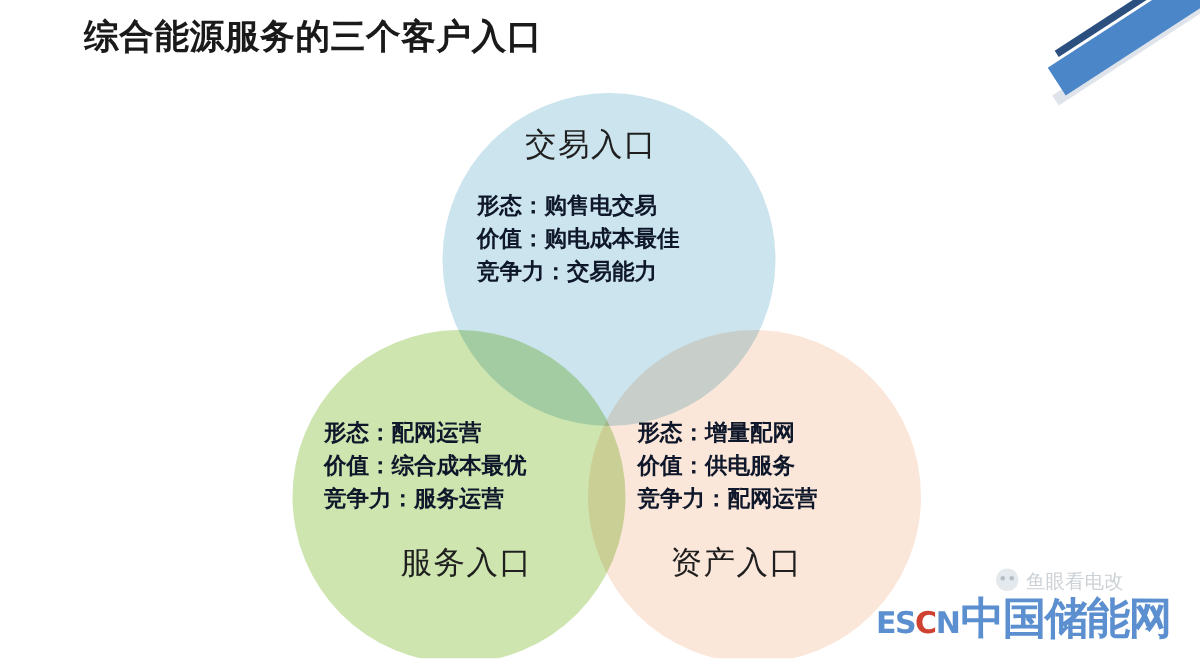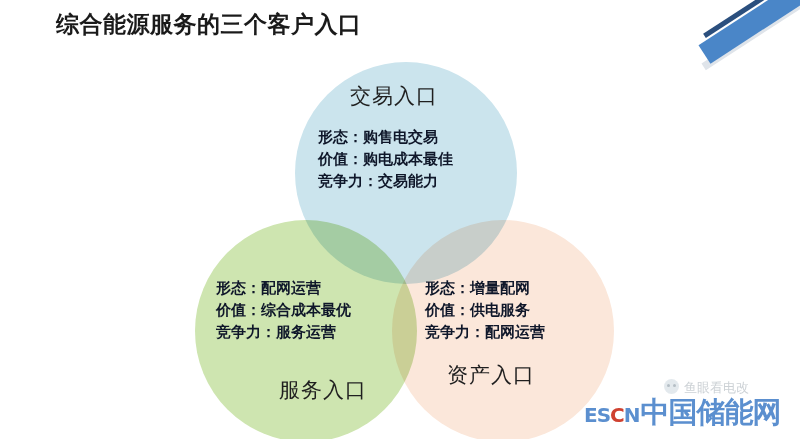--- a/index.html
+++ b/index.html
@@ -125,21 +125,21 @@
     line-height: 22px;
     white-space: nowrap;
   }
   .lines div { white-space: nowrap; }
 
   
   .h-top   { left: 350px; top: 82px; }
   .l-top   { left: 318px; top: 126px; }
   
   .l-left  { left: 216px; top: 277px; }
-  .h-left  { left: 267px; top: 376px; margin-left: 12px; }
+  .h-left  { left: 267px; top: 361px; }
   
   .l-right { left: 425px; top: 277px; }
   .h-right { left: 447px; top: 361px; }
 
   
   .wm-fisheye {
     position: absolute;
     left: 664px;
     top: 379px;
     display: flex;

